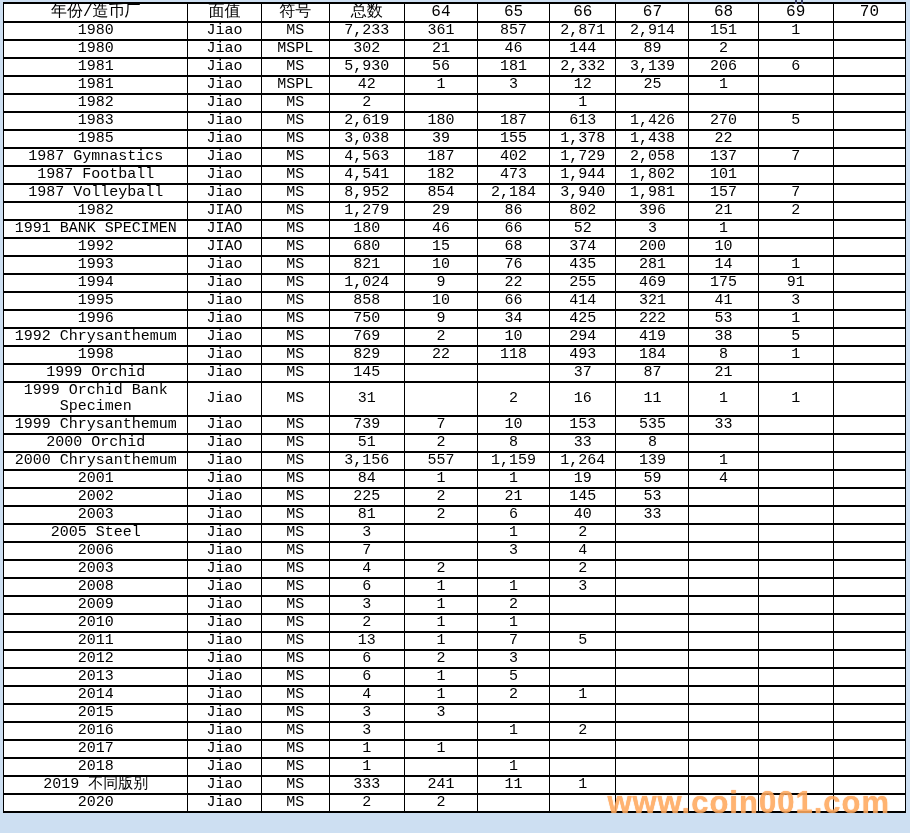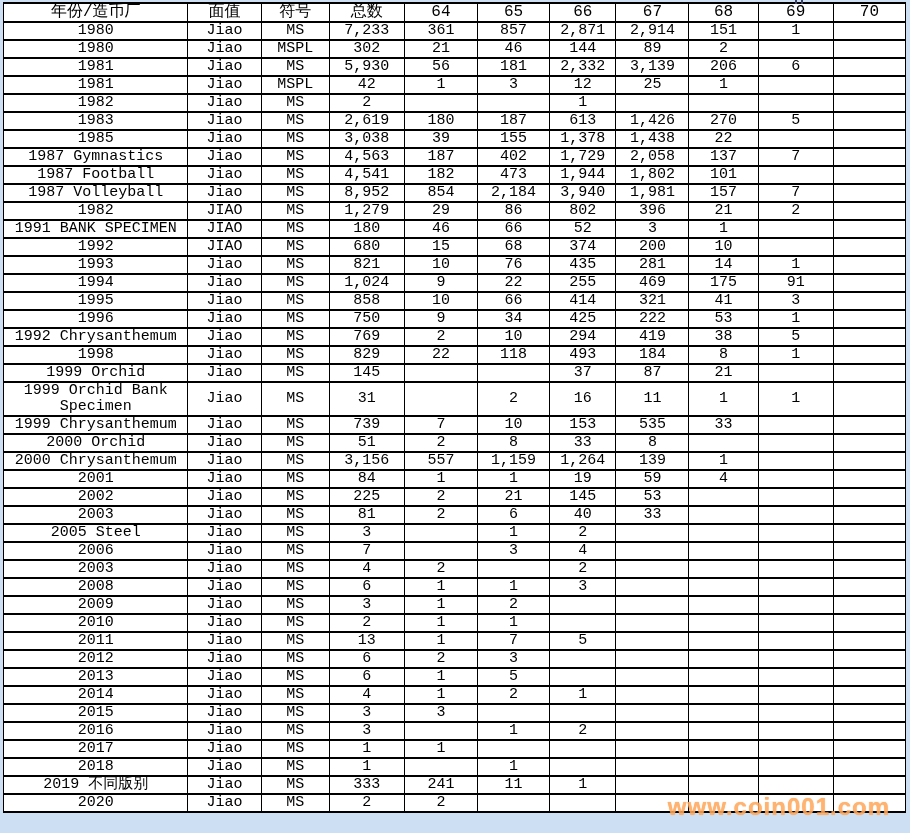--- a/index.html
+++ b/index.html
@@ -57,21 +57,21 @@
     position: absolute;
     left: 795px; top: 0;
     width: 10px; height: 4px;
     background: repeating-linear-gradient(90deg, #3b3f66 0 2px, transparent 2px 6px);
   }
   #watermark {
     position: absolute;
     right: 20px; bottom: 12px;
     font-family: "Liberation Sans", sans-serif;
     font-weight: bold;
-    font-size: 24px;
+    font-size: 31px;
     letter-spacing: 1px;
     color: #ffa95e;
     opacity: 0.88;
     text-shadow: 0 0 1px #ff9640;
     pointer-events: none;
     white-space: nowrap;
   }
 </style>
 </head>
 <body>

